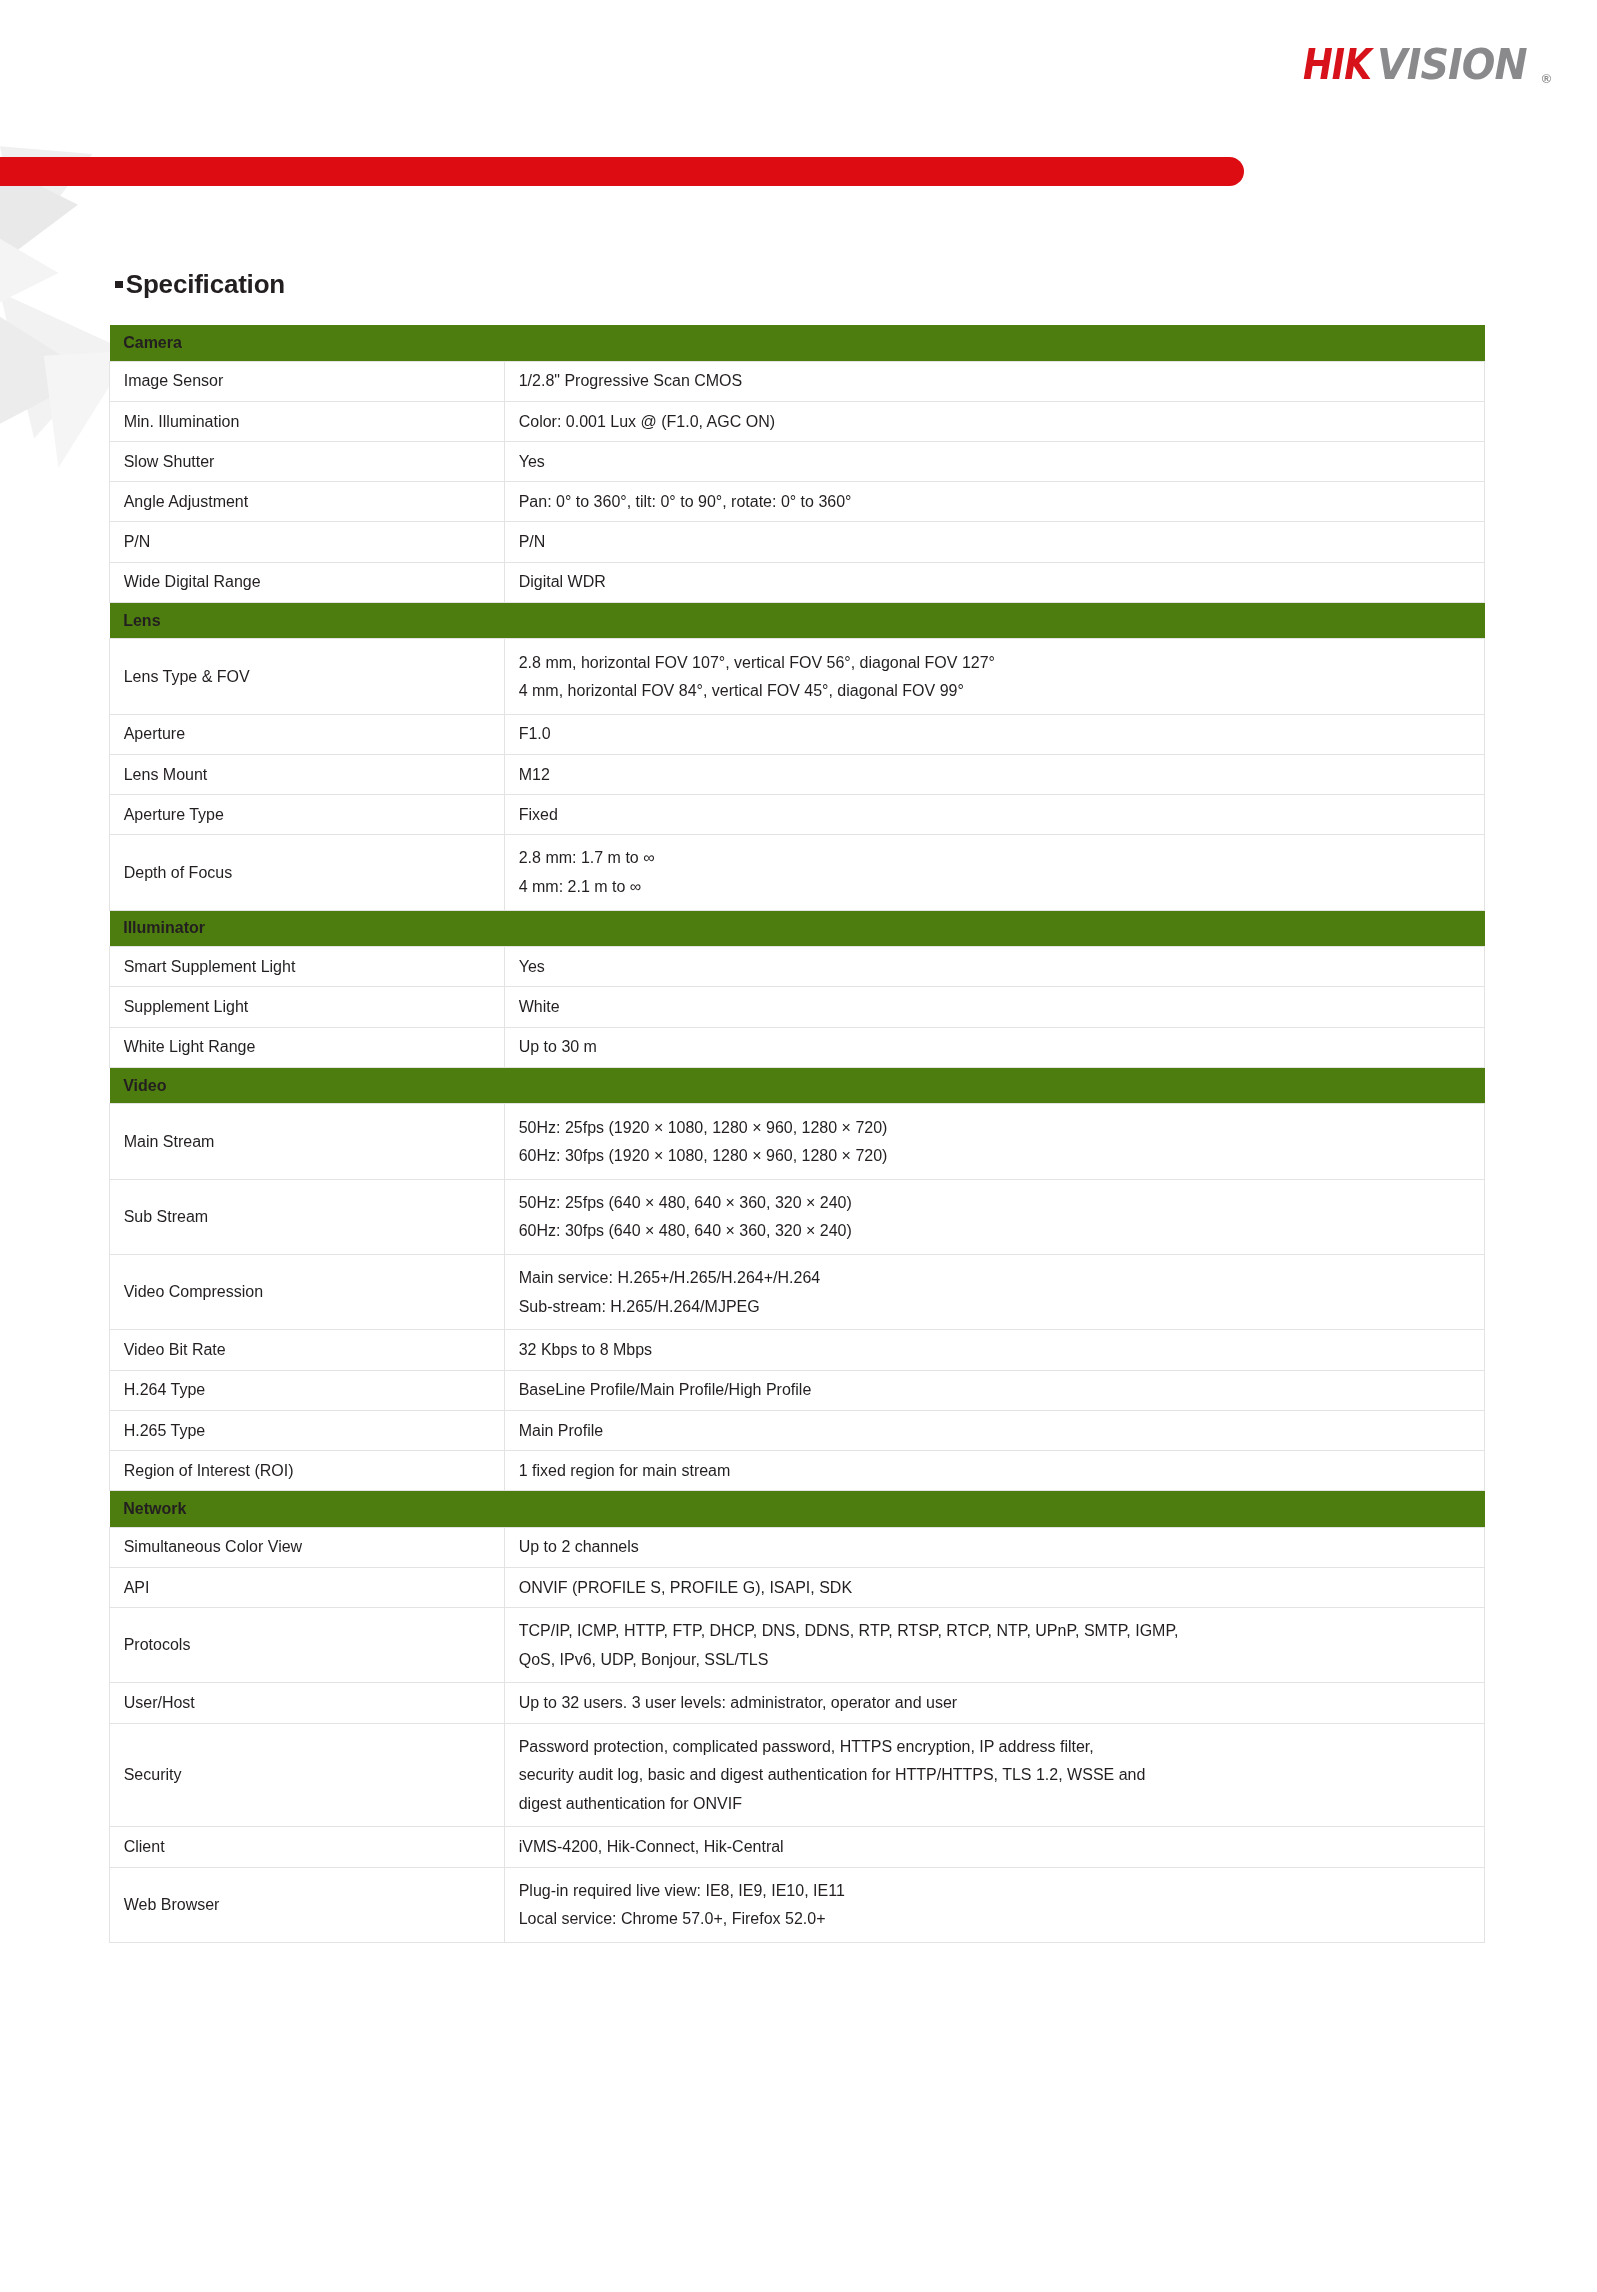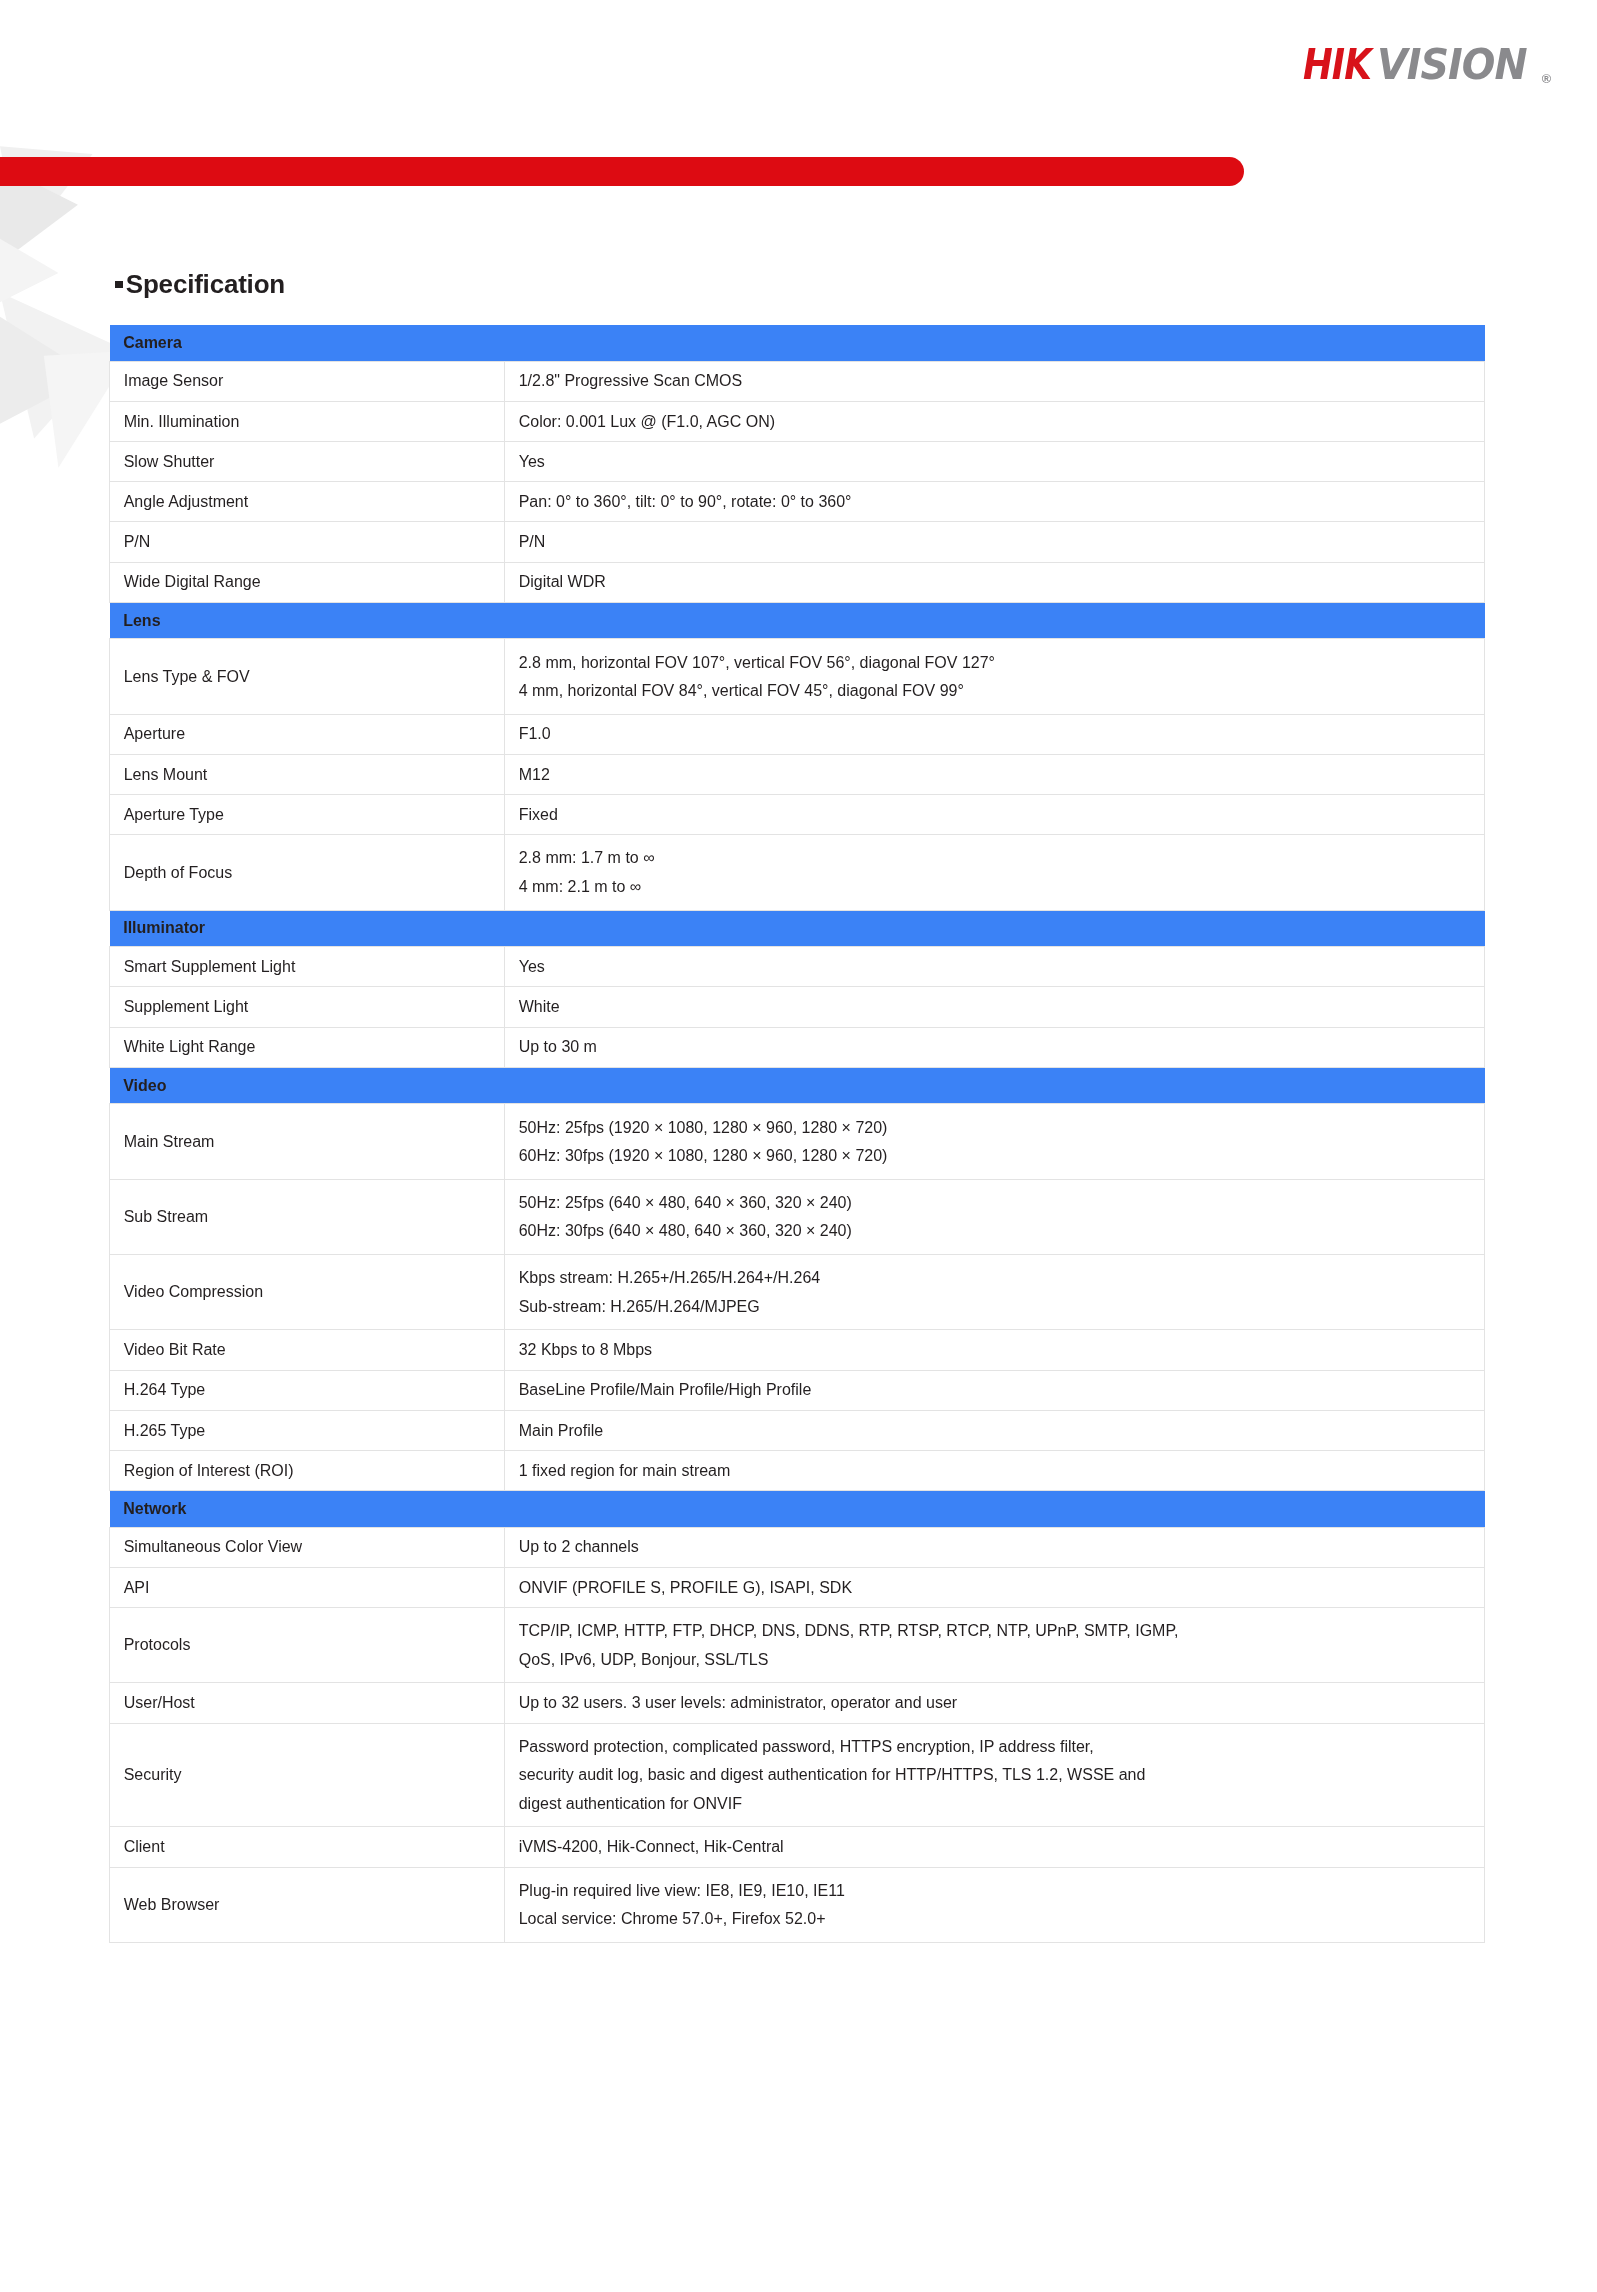--- a/index.html
+++ b/index.html
@@ -108,21 +108,21 @@
     border-collapse: collapse;
     table-layout: fixed;
     z-index: 3;
     font-size: 16px;
     color: #231f20;
   }
   .spec-table col.c1 { width: 395px; }
   .spec-table col.c2 { width: 980px; }
 
   .spec-table tr.section-row td {
-    background: #3b82f6;
+    background: #4d7c0f;
     font-weight: bold;
     padding: 8.8px 13.7px;
     border: none;
     font-size: 16px;
   }
 
   .spec-table tr.data-row td {
     border: 1px solid #e3e3e3;
     padding: 0;
     vertical-align: middle;
@@ -349,21 +349,21 @@
             <div class="line">60Hz: 30fps (640 × 480, 640 × 360, 320 × 240)</div>
           </div>
         </td>
       </tr>
       <tr class="data-row">
         <td>
           <div class="cell-label">Video Compression</div>
         </td>
         <td>
           <div class="cell-value">
-            <div class="line">Kbps stream: H.265+/H.265/H.264+/H.264</div>
+            <div class="line">Main service: H.265+/H.265/H.264+/H.264</div>
             <div class="line">Sub-stream: H.265/H.264/MJPEG</div>
           </div>
         </td>
       </tr>
       <tr class="data-row">
         <td>
           <div class="cell-label">Video Bit Rate</div>
         </td>
         <td>
           <div class="cell-value single">

